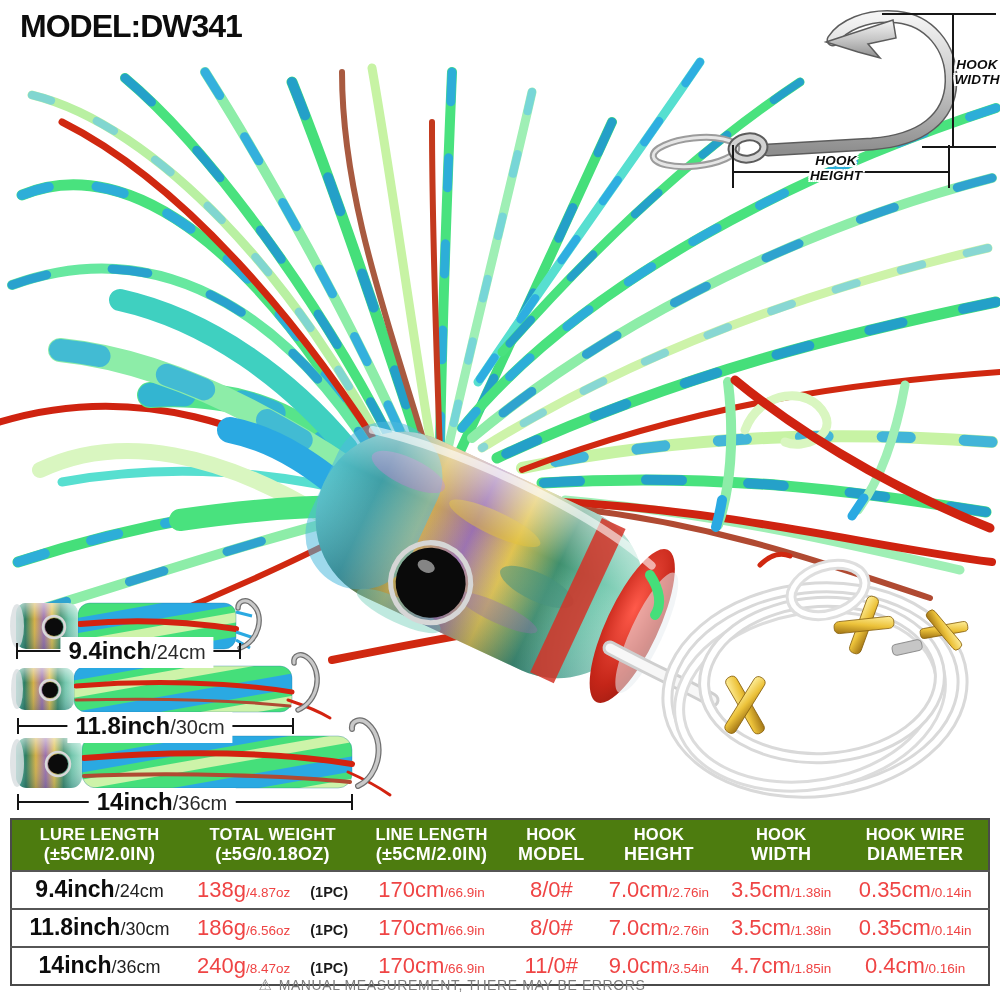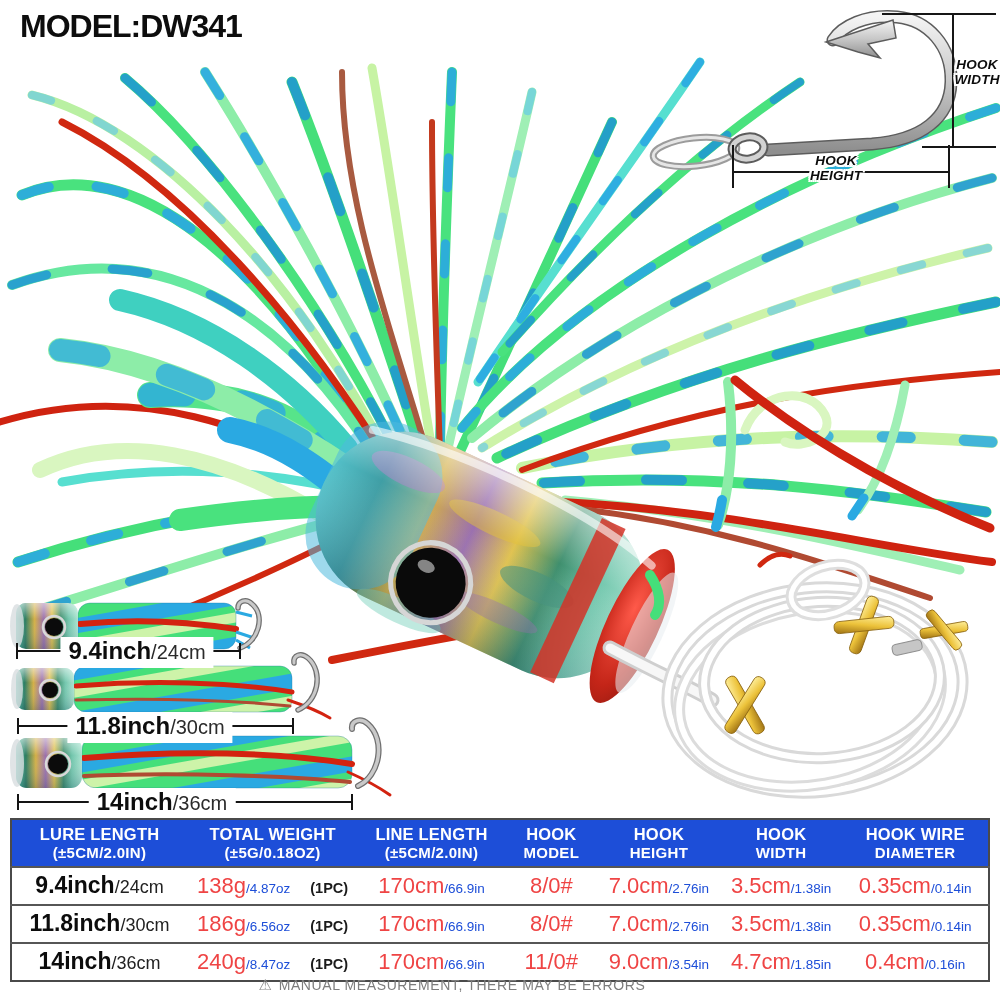--- a/index.html
+++ b/index.html
@@ -17,28 +17,28 @@
   .hookw{left:944px;top:58px;width:66px;}
   .hookh{left:790px;top:154px;width:92px;}
 
   .szl{position:absolute;z-index:3;transform:translateX(-50%);background:#fff;
        padding:0 8px;white-space:nowrap;line-height:28px;}
   .szl .in{font-size:24px;font-weight:800;color:#0d0d0d;}
   .szl .cm{font-size:20px;font-weight:400;color:#2a2a2a;}
 
   .tblwrap{position:absolute;left:10px;top:818px;width:980px;z-index:3;}
   table{width:100%;border-collapse:collapse;table-layout:fixed;border:2px solid #4a4a4a;}
-  thead tr{background:#1d4ed8;}
+  thead tr{background:#4d7c0f;}
   th{padding:5px 0 4px 0;font-weight:bold;color:#fff;border:none;}
   th .h1{font-size:16.5px;letter-spacing:.2px;line-height:1.15;}
-  th .h2{font-size:15px;font-weight:600;letter-spacing:.3px;line-height:1.2;}
+  th .h2{font-size:18px;font-weight:600;letter-spacing:.3px;line-height:1.2;}
   tbody tr{border-top:2px solid #565656;background:#fff;}
   td{height:36px;text-align:center;vertical-align:middle;padding:0;white-space:nowrap;}
   td .big{font-size:22px;color:#ef4444;}
-  td .small{font-size:13.5px;color:#1d4ed8;}
+  td .small{font-size:13.5px;color:#ef4444;}
   td .extra{font-size:14.5px;font-weight:bold;color:#1b1b1b;margin-left:20px;}
   td.c0 .big{font-size:23px;font-weight:800;color:#0c0c0c;}
   td.c0 .small{font-size:18px;color:#222;}
 
   .disc{position:absolute;left:0;top:976px;width:904px;z-index:3;text-align:center;
         font-size:14px;color:#7d7d7d;letter-spacing:.6px;}
   .disc .wicon{font-size:15px;margin-right:6px;color:#8a8a8a;}
 </style>
 </head>
 <body>

